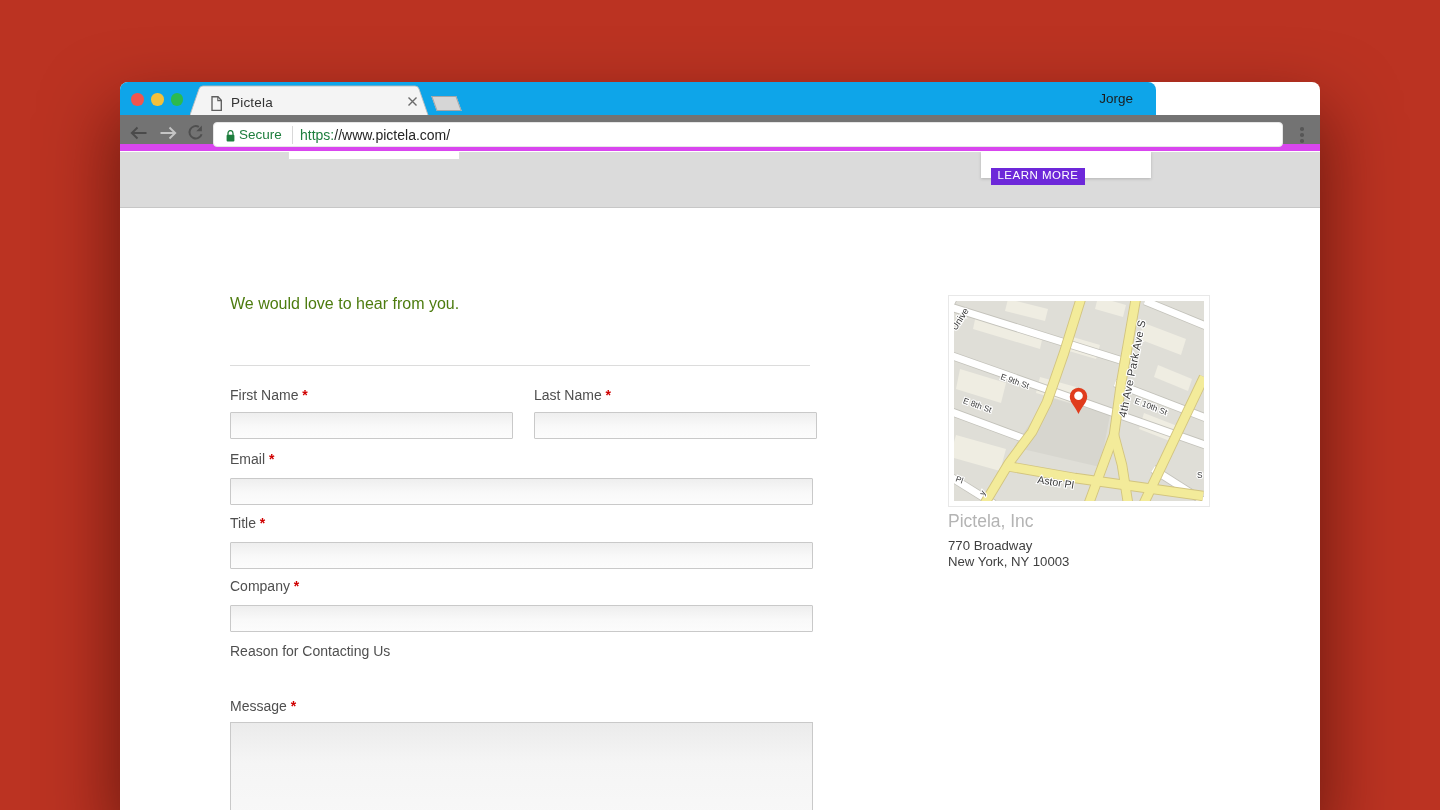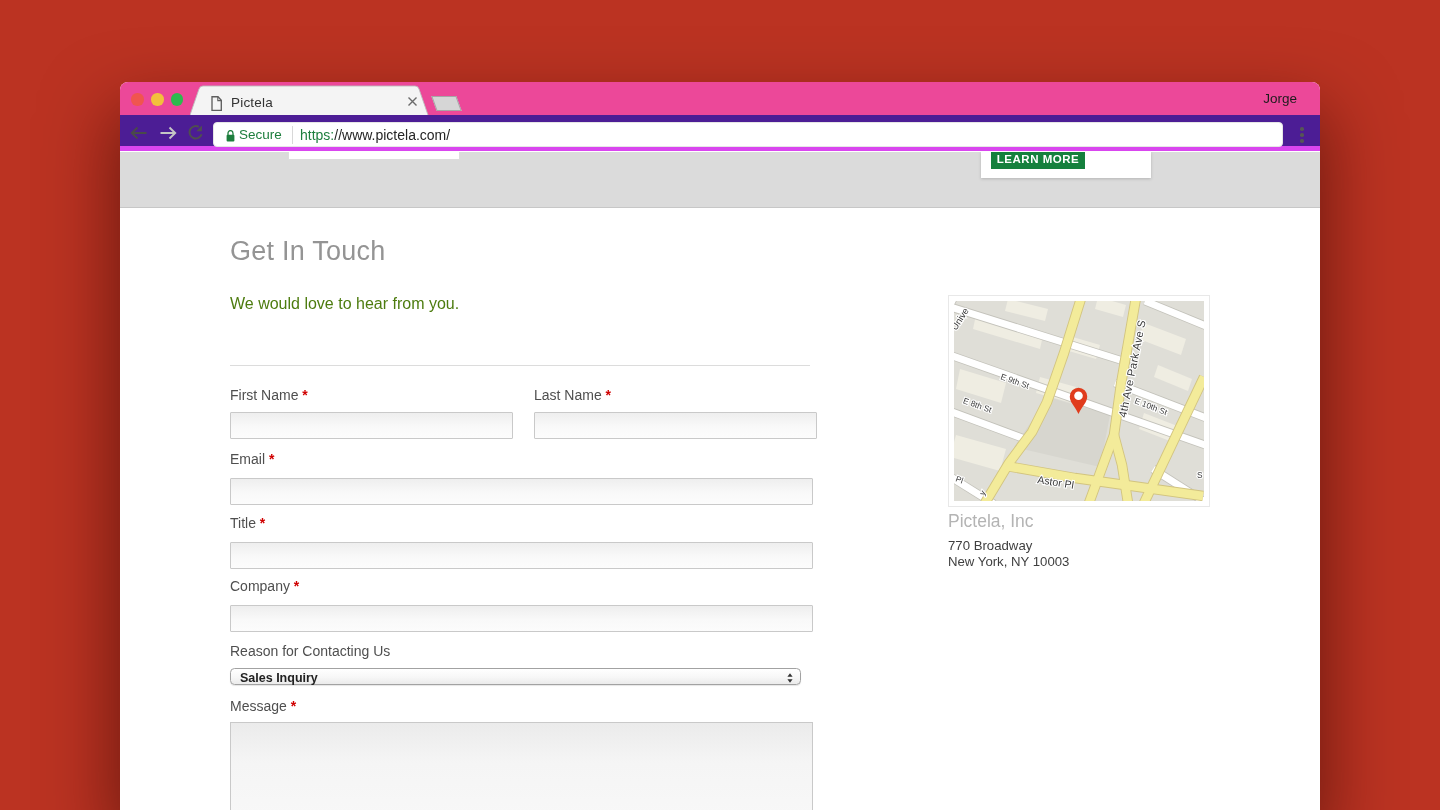--- a/index.html
+++ b/index.html
@@ -1,43 +1,43 @@
 <!DOCTYPE html>
 <html><head>
 <meta charset="utf-8">
 <style>
 *{margin:0;padding:0;box-sizing:border-box}
 html,body{width:1440px;height:810px;overflow:hidden;background:#bb3322;font-family:"Liberation Sans",sans-serif}
 #win{position:absolute;left:120px;top:82px;width:1200px;height:728px;border-radius:8px 8px 0 0;background:#fff;box-shadow:0 34px 70px 6px rgba(45,5,0,.55)}
 
-#tabbar{position:absolute;left:0;top:0;width:1200px;height:33px;background:#ec4899;border-radius:8px 8px 0 0}
+#tabbar{position:absolute;left:0;top:0;width:1036px;height:33px;background:#0ea5e9;border-radius:8px 8px 0 0}
 .light{position:absolute;top:11px;width:12.5px;height:12.5px;border-radius:50%}
 #l1{left:11px;background:#f0554f}
 #l2{left:31px;background:#f3c03c}
 #l3{left:50.5px;background:#2cba4e}
 #tabshape{position:absolute;left:70px;top:3px}
 #tabtitle{position:absolute;left:111px;top:12.5px;font-size:13.5px;letter-spacing:.2px;color:#333}
 #tabclose{position:absolute;left:287px;top:14px;width:11px;height:11px}
 #tabstub{position:absolute;left:314px;top:14px;width:25px;height:15px;background:#d6d6d6;border:1px solid #a6a6a6;transform:skewX(20deg)}
 #jorge{position:absolute;right:23px;top:8.5px;font-size:13.5px;color:#1c1c1c}
 
-#toolbar{position:absolute;left:0;top:33px;width:1200px;height:36px;background:#4c1d95;border-bottom:5px solid #d946ef}
+#toolbar{position:absolute;left:0;top:33px;width:1200px;height:36px;background:#737373;border-bottom:7px solid #d946ef}
 #urlbox{position:absolute;left:93px;top:7px;width:1070px;height:25px;background:#fff;border-radius:4px;border:1px solid #e6e6e6}
 #secure{position:absolute;left:25px;top:4px;font-size:13.5px;color:#1d7e3d}
 #urldiv{position:absolute;left:78px;top:3px;width:1px;height:18px;background:#d8d8d8}
 #url{position:absolute;left:86px;top:3.5px;font-size:14px;color:#252525}
 #url .g{color:#1d7e3d}
 #dots{position:absolute;right:16px;top:12px}
 .dot{width:3.6px;height:3.6px;border-radius:50%;background:#565656;margin-bottom:2.4px}
 
 #pg{position:absolute;left:0;top:70px;width:1200px;height:658px;background:#fff;overflow:hidden}
 #stripe{position:absolute;left:0;top:0;width:1200px;height:56px;background:#dbdbdb;border-bottom:1px solid #c7c7c7}
 #wbox{position:absolute;left:168px;top:0;width:172px;height:8px;background:#fff;border:1px solid #ddd;border-top:none}
 #wcard{position:absolute;left:861px;top:0;width:170px;height:26px;background:#fff;box-shadow:0 1px 3px rgba(0,0,0,.18)}
-#lmbtn{position:absolute;left:10px;top:0;width:94px;height:17px;background:#15803d;color:#fff;font-size:11.5px;font-weight:bold;letter-spacing:.5px;text-align:center;line-height:15px}
+#lmbtn{position:absolute;left:10px;top:16px;width:94px;height:17px;background:#6d28d9;color:#fff;font-size:11.5px;font-weight:normal;letter-spacing:.5px;text-align:center;line-height:15px}
 
 #h1{position:absolute;left:110px;top:83.5px;font-size:27px;color:#949494;letter-spacing:.25px}
 .para{position:absolute;left:110px;font-size:16px;color:#4d7c0f}
 #p1{top:142.5px}
 #p2{top:178px}
 #hr{position:absolute;left:110px;top:213px;width:580px;height:1px;background:#dcdcdc}
 .lbl{position:absolute;font-size:14px;color:#4f4f4f}
 .lbl b{color:#d00000;font-weight:bold}
 .inp{position:absolute;height:27px;border:1px solid #c9c9c9;border-radius:1px;background:linear-gradient(180deg,#eee 0,#f9f9f9 55%,#fcfcfc 100%)}
 #fn-l{left:110px;top:235px}
@@ -109,40 +109,33 @@
         <div class="dot"></div>
       </div>
   </div>
   <div id="pg">
     <div id="stripe">
       <div id="wbox"></div>
       <div id="wcard">
           <div id="lmbtn">LEARN MORE</div>
         </div>
     </div>
-    <div id="h1">Get In Touch</div>
     <div class="para" id="p1">We would love to hear from you.</div>
     <div id="hr"></div>
     <div class="lbl" id="fn-l">First Name <b>*</b></div>
     <div class="lbl" id="ln-l">Last Name <b>*</b></div>
     <div class="inp" id="fn"></div>
     <div class="inp" id="ln"></div>
     <div class="lbl" id="em-l">Email <b>*</b></div>
     <div class="inp" id="em"></div>
     <div class="lbl" id="ti-l">Title <b>*</b></div>
     <div class="inp" id="ti"></div>
     <div class="lbl" id="co-l">Company <b>*</b></div>
     <div class="inp" id="co"></div>
     <div class="lbl" id="re-l">Reason for Contacting Us</div>
-    <div id="sel">
-        <span>Sales Inquiry</span>
-      <svg width="6" height="10" viewBox="0 0 6 10">
-          <path d="M3,0.2 L5.6,3.7 L0.4,3.7 Z M3,9.8 L5.6,6.3 L0.4,6.3 Z" fill="#333"></path>
-        </svg>
-    </div>
     <div class="lbl" id="me-l">Message <b>*</b></div>
     <div id="ta"></div>
     <div id="map">
       <svg width="250" height="200" viewBox="6 6 250 200">
         <rect width="262" height="212" fill="#dfded7"></rect>
         <g fill="#efede2">
           <polygon points="28,20 95,40 92,54 25,34"></polygon>
           <polygon points="118,40 152,50 148,64 114,54"></polygon>
           <polygon points="12,74 58,88 53,108 8,94"></polygon>
           <polygon points="92,82 128,92 124,108 88,98"></polygon>

